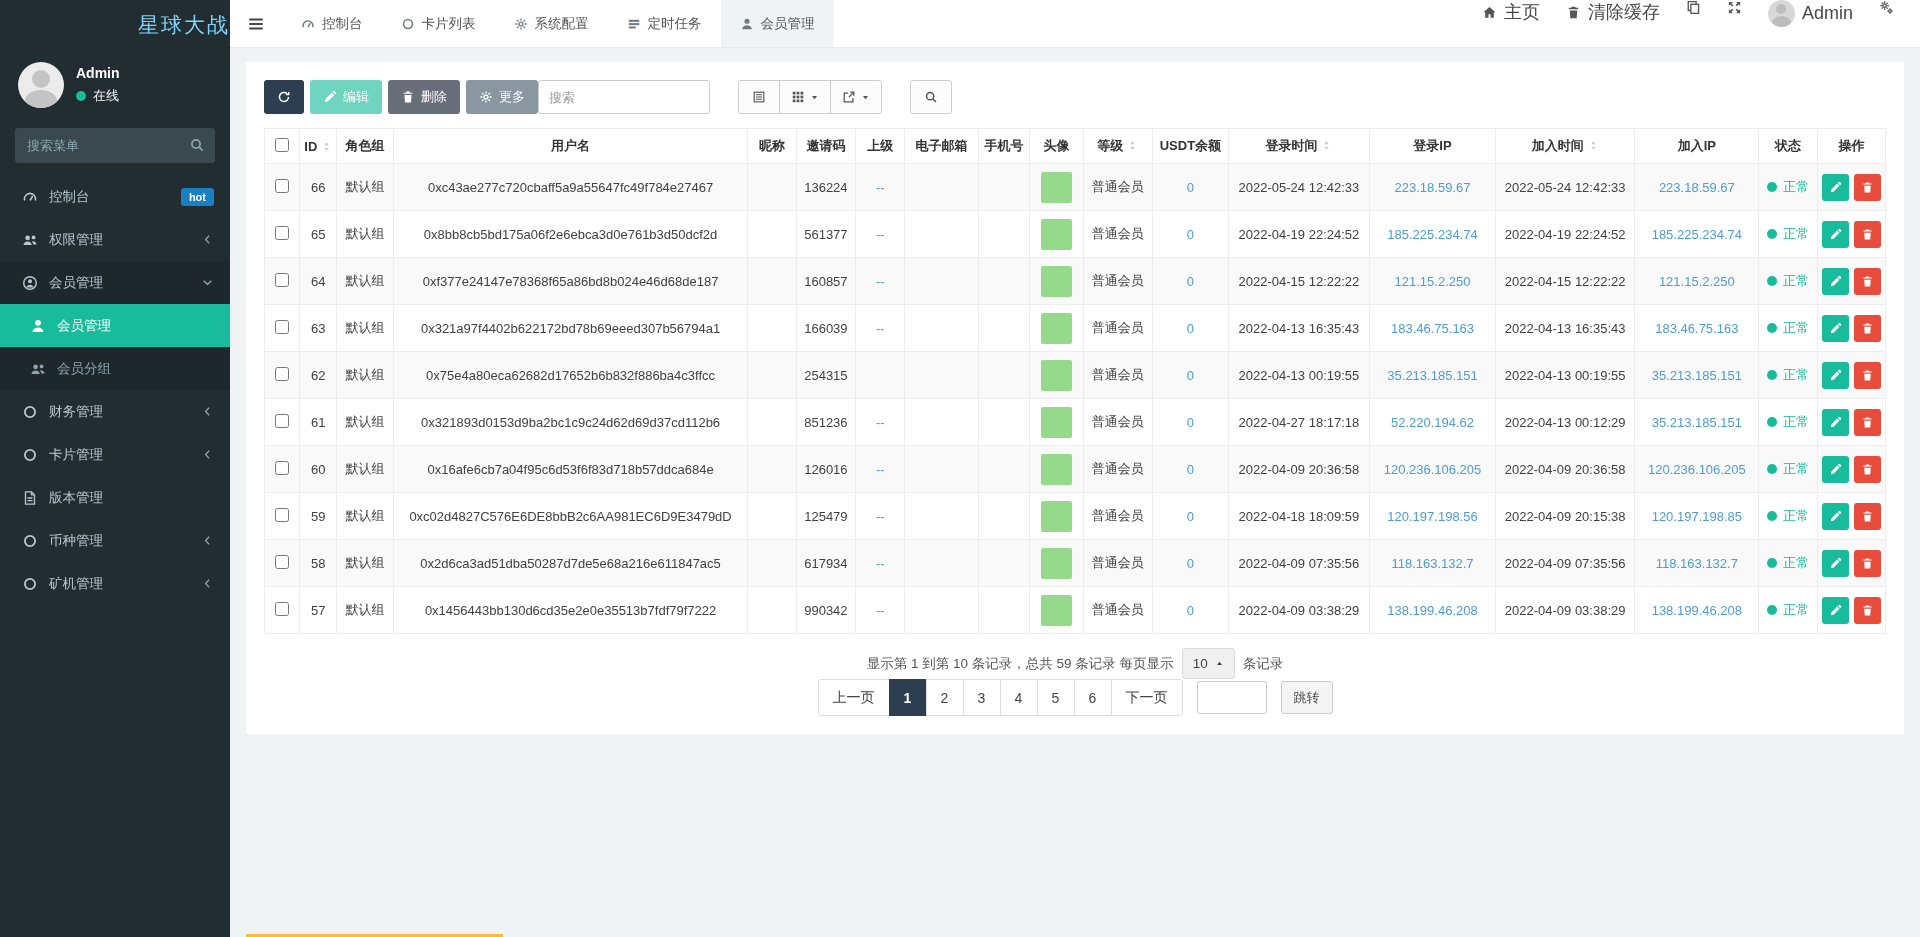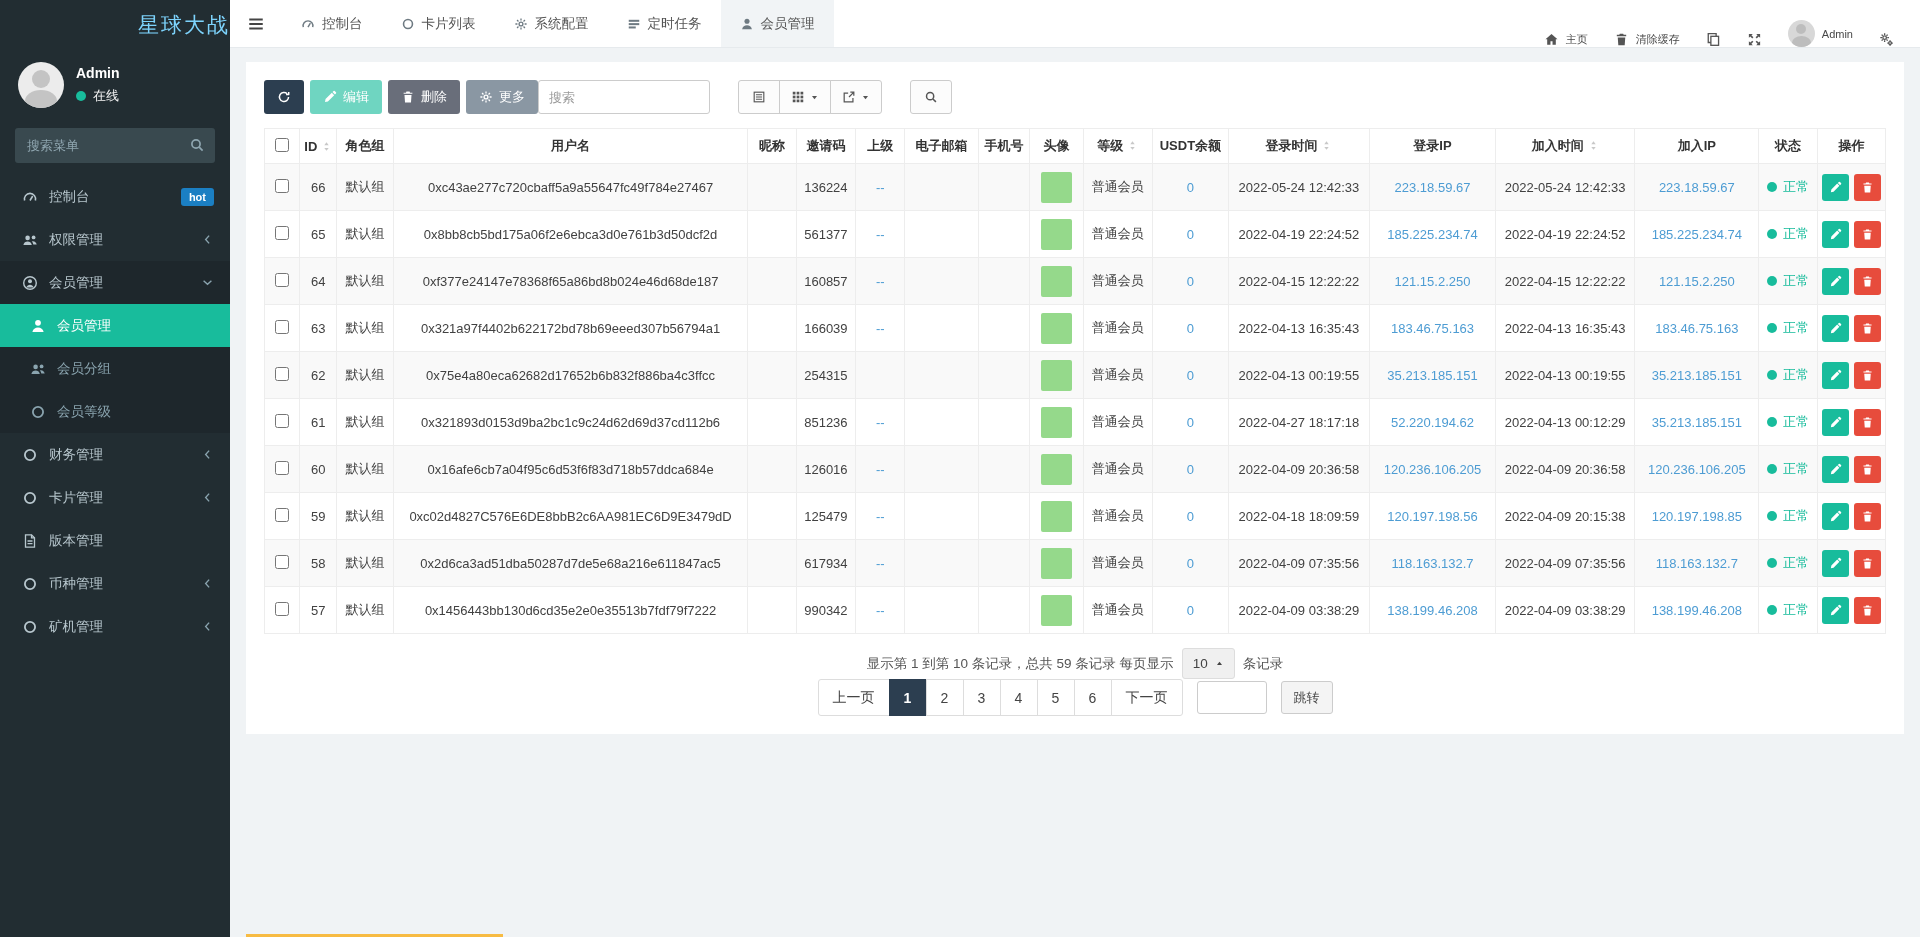--- a/index.html
+++ b/index.html
@@ -36,21 +36,21 @@
 
   
   .main { position:absolute; left:230px; top:0; right:0; height:100%; }
   .topbar { height:48px; background:#fff; display:flex; align-items:stretch; border-bottom:1px solid #e6eaed; }
   .hamburger { width:52px; display:flex; align-items:center; justify-content:center; color:#444; cursor:pointer; }
   .hamburger .micon { width:18px; height:18px; }
   .tabs { display:flex; align-items:stretch; }
   .tab { display:flex; align-items:center; gap:7px; padding:0 19px; font-size:13.5px; color:#555; cursor:pointer; }
   .tab .micon { width:14px; height:14px; color:#6e7a82; }
   .tab.active { background:#f1f4f6; }
-  .top-right { margin-left:auto; display:flex; align-items:flex-end; gap:26px; padding-right:26px; font-size:11px; color:#484848; }
+  .top-right { margin-left:auto; display:flex; align-items:flex-start; gap:26px; padding-right:26px; font-size:18px; color:#484848; }
   .top-right .titem { display:flex; align-items:center; gap:7px; cursor:pointer; }
   .top-right .micon { width:15px; height:15px; color:#555; }
   .tavatar { width:27px; height:27px; border-radius:50%; background:#d8d8d8; position:relative; overflow:hidden; }
   .tavatar:before { content:""; position:absolute; left:8.5px; top:4px; width:10px; height:10px; border-radius:50%; background:#bdbdbd; }
   .tavatar:after { content:""; position:absolute; left:4px; top:16px; width:19px; height:13px; border-radius:50%; background:#bdbdbd; }
 
   .content { padding:14px 16px 0; }
   .card { background:#fff; padding:18px; }
 
   
@@ -201,30 +201,20 @@
               <div class="mitem">
                 <span class="micon">
                   <svg viewBox="0 0 16 16" fill="currentColor">
                     <circle cx="5.6" cy="5.9" r="2.3"></circle>
                     <path d="M1.4 13c.4-2.3 2.1-3.4 4.2-3.4s3.8 1.1 4.2 3.4z"></path>
                     <circle cx="11.6" cy="5.4" r="1.9"></circle>
                     <path d="M10.9 9.2c2 .1 3.4 1.2 3.8 3.3h-3.4c-.2-1.3-.7-2.4-1.6-3.1z"></path>
                   </svg>
                 </span>
                 <span>会员分组</span>
-              </div>
-            </li>
-            <li>
-              <div class="mitem">
-                <span class="micon">
-                  <svg viewBox="0 0 16 16" fill="none" stroke="currentColor" stroke-width="1.8">
-                    <circle cx="8" cy="8" r="5.1"></circle>
-                  </svg>
-                </span>
-                <span>会员等级</span>
               </div>
             </li>
           </ul>
         </li>
         <li>
           <div class="mitem">
             <span class="micon">
               <svg viewBox="0 0 16 16" fill="none" stroke="currentColor" stroke-width="1.8">
                 <circle cx="8" cy="8" r="5.1"></circle>
               </svg>

